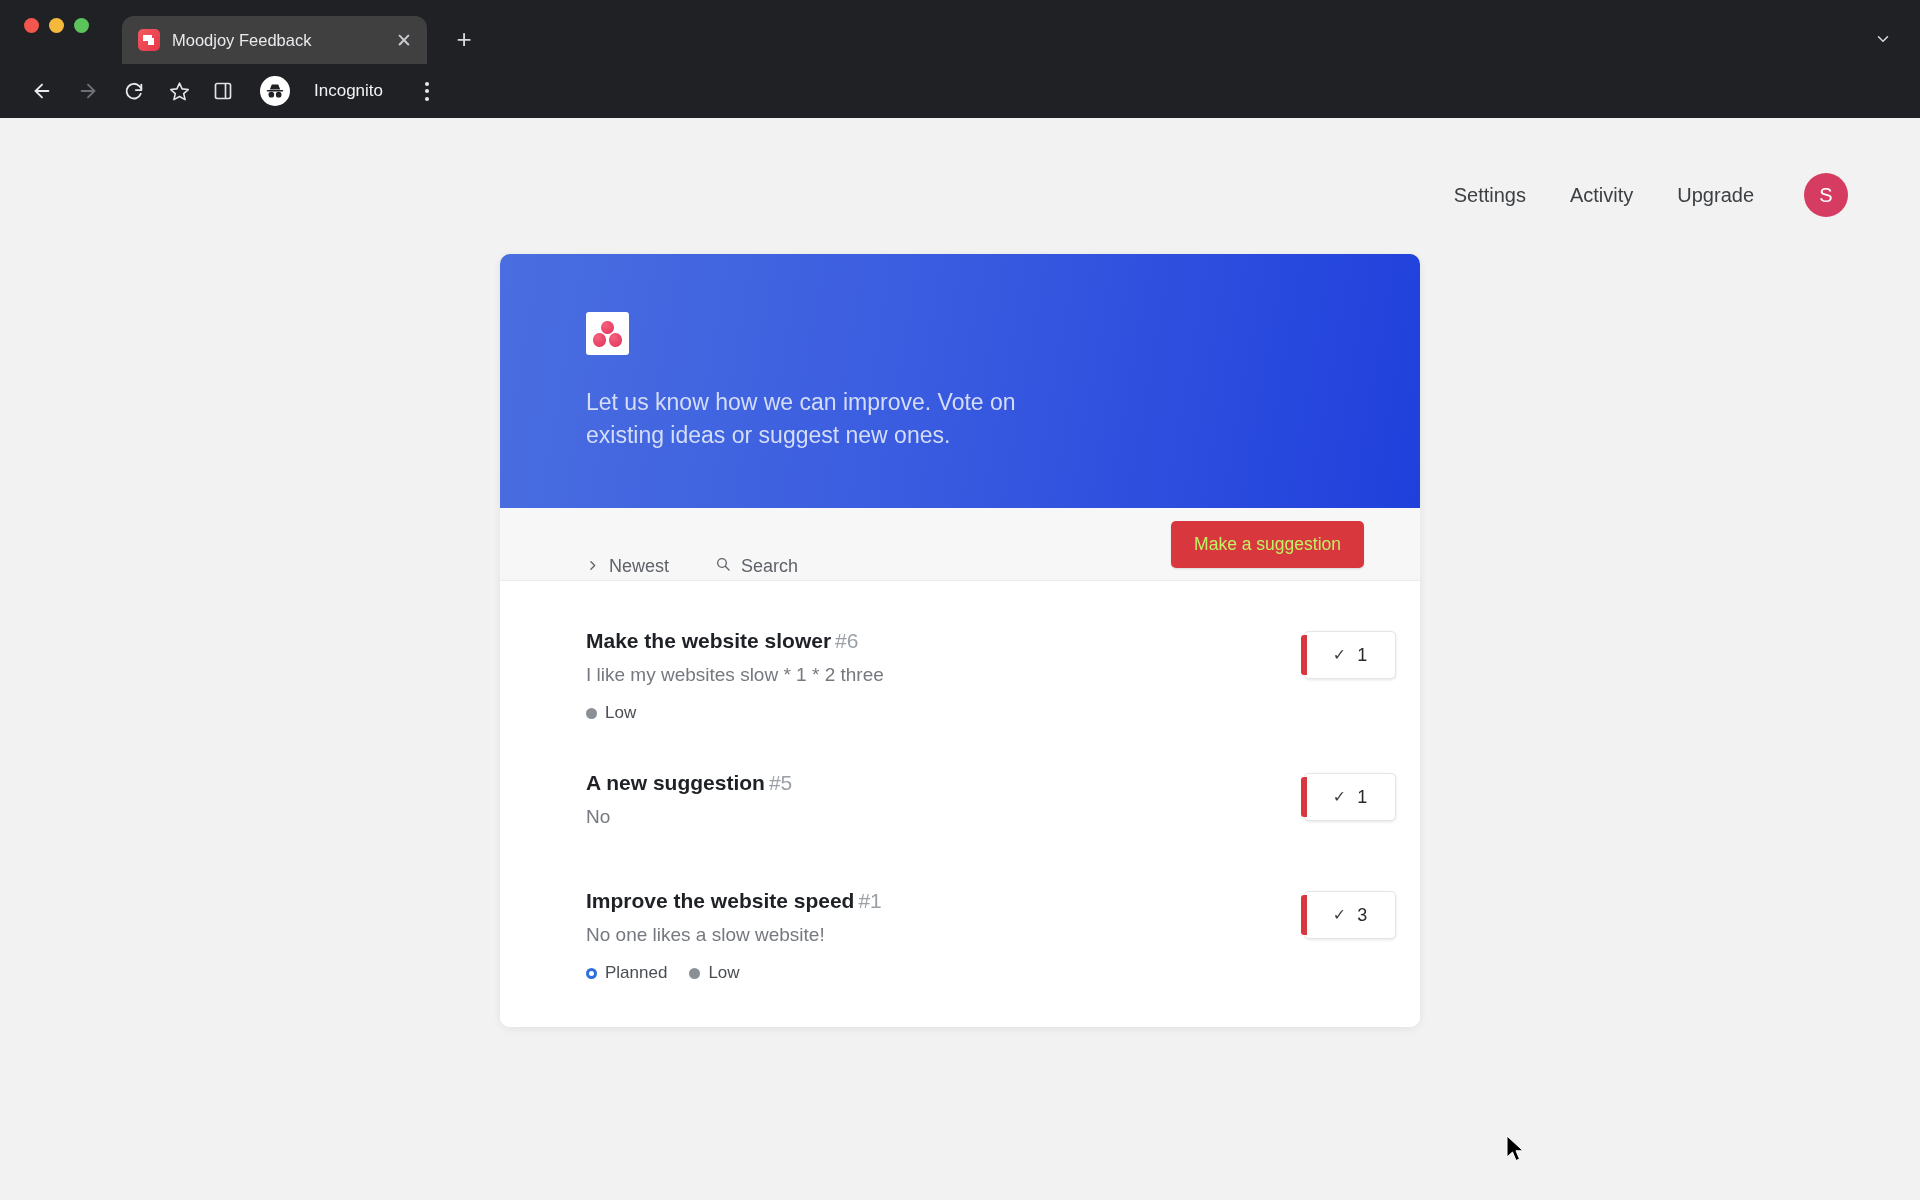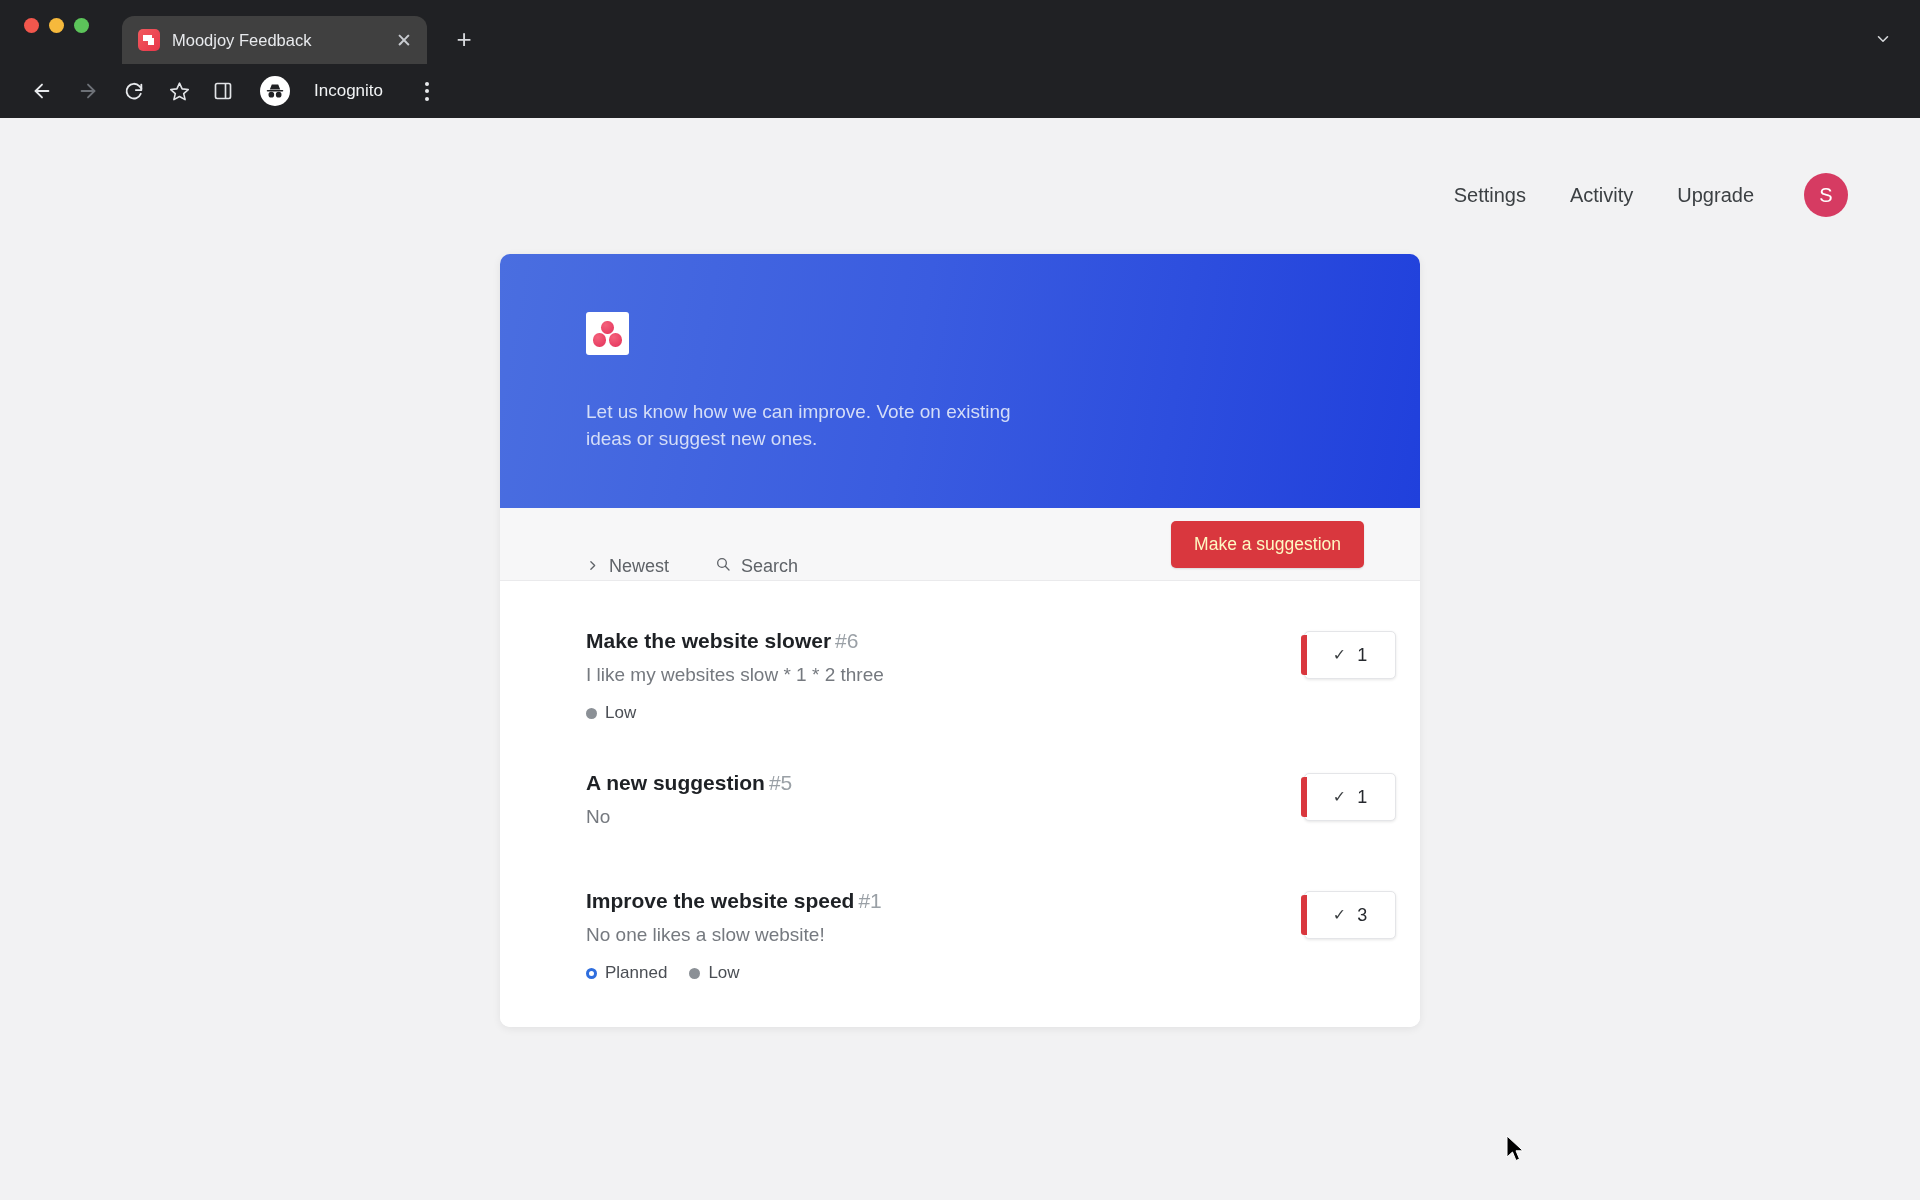--- a/index.html
+++ b/index.html
@@ -146,38 +146,38 @@
   }
   .board-logo i {
     position: absolute; width: 12.5px; height: 13.5px; border-radius: 50%;
     background: radial-gradient(circle at 35% 30%, #f4617b, #e3315a);
     display: block;
   }
   .board-logo i.d1 { left: 15px; top: 8.5px; }
   .board-logo i.d2 { left: 7px;  top: 21px; }
   .board-logo i.d3 { left: 23px; top: 21px; }
   .board-desc {
-    margin-top: 44px; color: #d4ddf7; font-size: 19px;
+    margin-top: 31px; color: #d4ddf7; font-size: 23px;
     line-height: 1.42; max-width: 470px;
   }
 
   .toolbar {
     height: 73px; background: #f7f7f8;
     border-bottom: 1px solid #eaeaec;
     display: flex; align-items: center; padding: 0 56px 0 86px;
   }
   .tb-item {
     display: flex; align-items: center; gap: 10px;
     color: #5f6368; font-size: 18px; cursor: pointer; margin-top: 44px;
   }
   .tb-item + .tb-item { margin-left: 46px; }
   .chev { color: #5f6368; font-size: 15px; line-height: 1; }
   .spacer { flex: 1; }
   .cta {
-    background: #d9373e; color: #fef9c3; border: none;
+    background: #d9373e; color: #bef264; border: none;
     font-family: inherit; font-size: 17.5px;
     padding: 13px 23px; border-radius: 5px; cursor: pointer;
     box-shadow: 0 1px 2px rgba(0,0,0,.12);
   }
 
   .list { padding: 0 24px 44px 86px; background: #fff; }
   .item {
     display: flex; align-items: flex-start;
     padding: 48px 0 0 0; min-height: 118px;
   }

